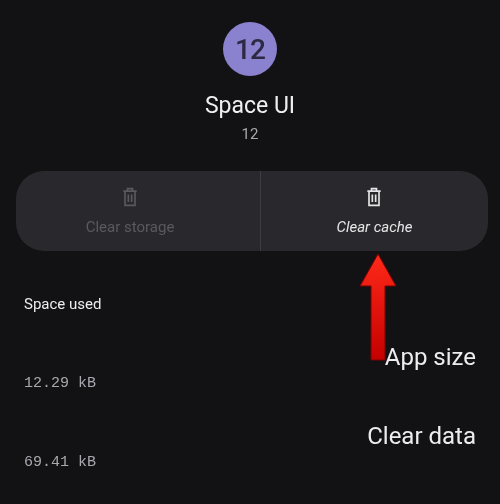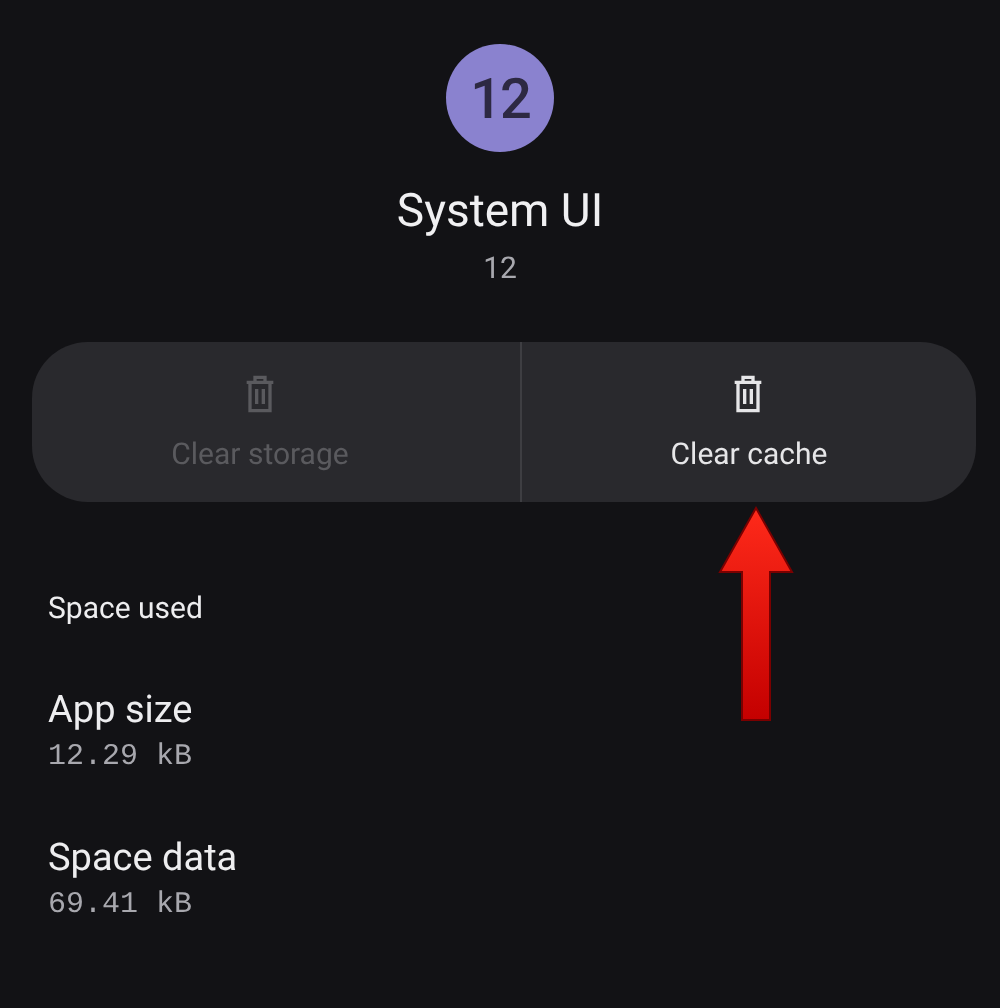--- a/index.html
+++ b/index.html
@@ -22,48 +22,48 @@
     .button-row {
       margin: 28px 12px 0 16px; height: 80px;
       display: flex; border-radius: 28px; overflow: hidden;
       background: #29292d;
       gap: 16px;
     }
     .btn {
       flex: 1 1 50%; display: flex; flex-direction: column; align-items: center; justify-content: center;
       gap: 6px; font-size: 15px;
     }
-    .btn + .btn { border-left: 1px solid #3e3e42; }
+    .btn + .btn { border-left: 1px solid #3e3e42; font-style: italic; }
     .btn.disabled { color: #5a5a5e; }
     .btn.enabled { color: #e6e6e8; }
     .btn svg { width: 20px; height: 22px; }
     .btn.disabled svg { stroke: #5a5a5e; }
     .btn.enabled svg { stroke: #e6e6e8; }
 
     .section { padding: 0 24px; }
     .section-title { margin-top: 44px; font-size: 15px; font-weight: 400; color: #ededef; }
     .stat { margin-top: 30px; }
-    .stat-label { font-size: 19px; color: #ededef; font-weight: 400; }
+    .stat-label { font-size: 24px; color: #ededef; font-weight: 400; text-align: right; }
     .stat-value { margin-top: 4px; font-size: 15px; color: #a8a8ae; font-family: Liberation Mono, monospace; }
 
     
     .arrow {
       position: absolute; left: 358px; top: 252px; width: 40px; height: 110px; pointer-events: none;
     }
   </style>
 </head>
 <body>
 
 <div class="screen">
 
   <div class="header">
     <div class="app-icon">
       <span>12</span>
     </div>
-    <div class="app-title">System UI</div>
+    <div class="app-title">Space UI</div>
     <div class="app-version">12</div>
   </div>
 
   <div class="button-row">
     <div class="btn disabled">
       <span>
         <svg viewBox="0 0 24 26" fill="none" stroke-width="2">
           <path d="M4 6 H20 M9 6 V3 H15 V6 M6 6 V23 H18 V6 M10 10 V19 M14 10 V19"></path>
         </svg>
       </span>
@@ -81,21 +81,21 @@
 
   <div class="section">
     <div class="section-title">Space used</div>
 
     <div class="stat">
       <div class="stat-label">App size</div>
       <div class="stat-value">12.29 kB</div>
     </div>
 
     <div class="stat">
-      <div class="stat-label">Space data</div>
+      <div class="stat-label">Clear data</div>
       <div class="stat-value">69.41 kB</div>
     </div>
   </div>
 
   <svg class="arrow" viewBox="0 0 40 110">
     <defs>
       <linearGradient id="ag" x1="0" y1="0" x2="0" y2="1">
         <stop offset="0" stop-color="#ff2a1a"></stop>
         <stop offset="1" stop-color="#c40000"></stop>
       </linearGradient>

